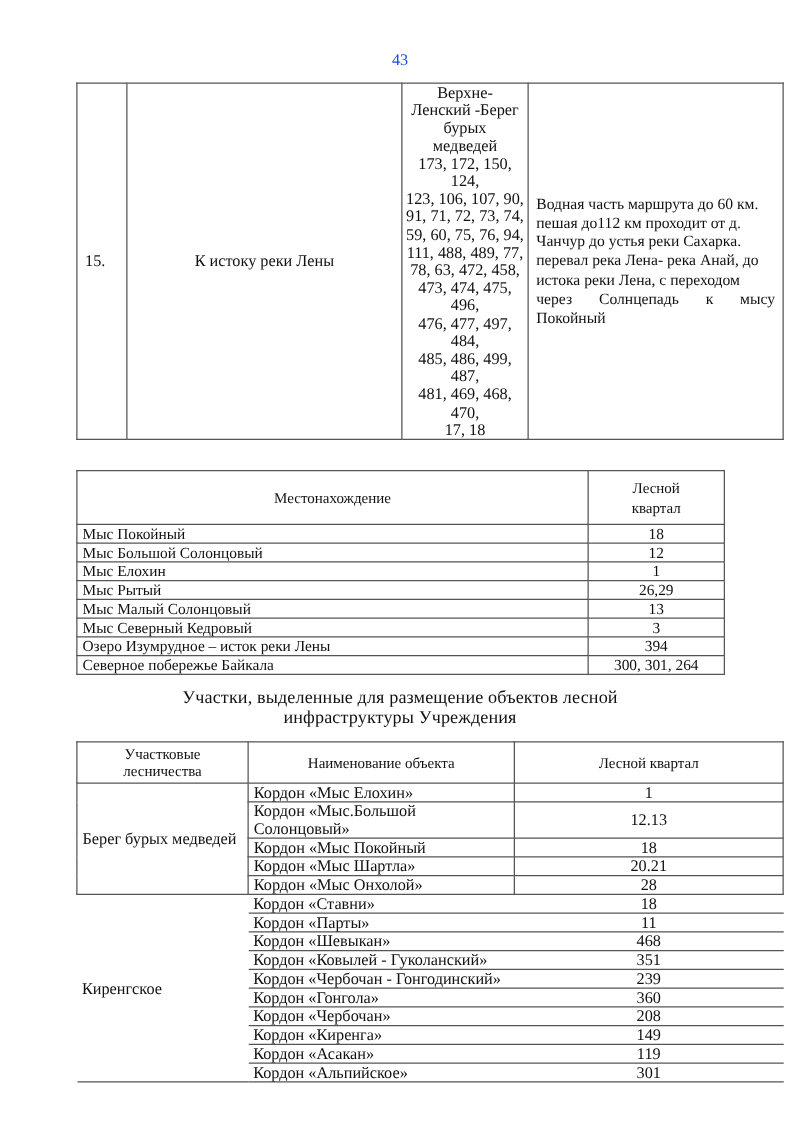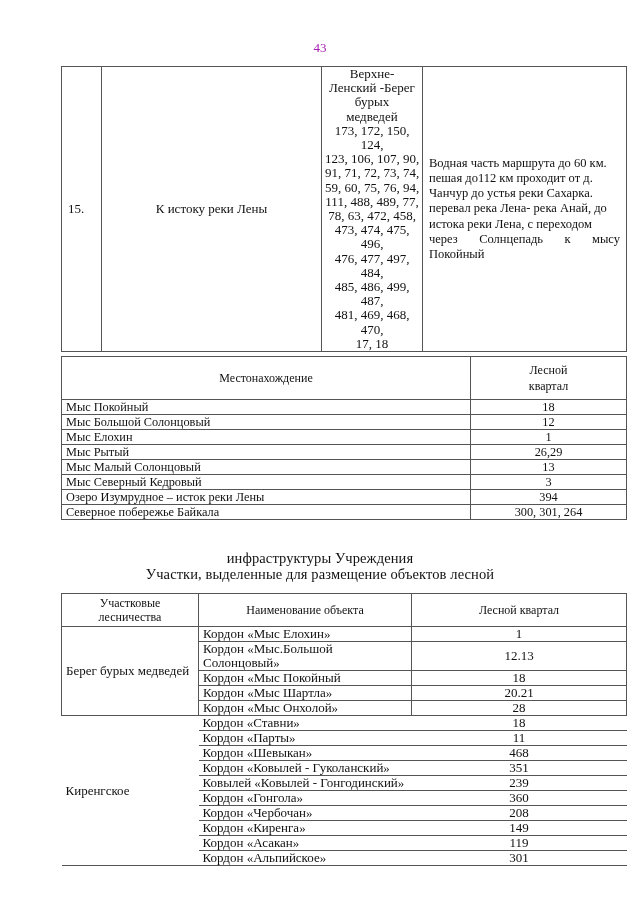--- a/index.html
+++ b/index.html
@@ -1,34 +1,34 @@
 <!DOCTYPE html>
 <html><head>
 <meta charset="utf-8">
 <style>
   html, body { margin:0; padding:0; background:#ffffff; }
   body { width:640px; height:905px; position:relative; overflow:hidden;
          font-family:"Liberation Serif","DejaVu Serif",serif; color:#111; }
-  .page-num { position:absolute; top:40px; left:0; width:640px; text-align:center; font-size:13px; color:#a21caf; }
+  .page-num { position:absolute; top:40px; left:0; width:640px; text-align:center; font-size:13px; color:#1d4ed8; }
 
   
   table { border-collapse:collapse; position:absolute; }
   td, th { border:1px solid #555; font-weight:normal; padding:0 3px; }
   #t1 { top:66px; left:61px; width:566px; border-top:1.5px solid #333; border-bottom:1.5px solid #333; }
   #t1 td { font-size:13px; line-height:14.2px; }
   #t1 .c-num { width:30px; text-align:left; padding-left:6px; font-size:13px; }
   #t1 .c-name { width:213px; text-align:center; font-size:13px; }
   #t1 .c-q { width:100px; text-align:center; vertical-align:top; padding:0; }
   #t1 .c-desc { text-align:justify; text-align-last:justify; font-size:12.5px; line-height:15.2px; padding:0 6px 0 6px; }
   #t1 .c-desc span { display:block; text-align-last:auto; }
 
   .heading { position:absolute; left:0; width:640px; text-align:center; font-size:14.5px; line-height:16px; letter-spacing:0.1px; }
 
   
-  #t2 { top:356px; left:61px; width:566px; border-top:1.5px solid #333; }
+  #t2 { top:376px; left:61px; width:519px; border-top:1.5px solid #333; }
   #t2 th { height:42px; font-size:12px; }
   #t2 td { font-size:12.3px; height:14px; line-height:14px; padding:0 4px; }
   #t2 .loc { width:400px; text-align:left; }
   #t2 .q { text-align:center; }
 
   
   #t3 { top:593px; left:61px; width:566px; border-top:1.5px solid #333; border-bottom:1.5px solid #333; }
   #t3 th { height:32px; font-size:12px; line-height:14px; }
   #t3 td { font-size:13px; height:14px; line-height:14px; padding:0 4px; }
   #t3 .forest { width:128px; vertical-align:middle;font-family:Liberation Serif, serif; }
@@ -113,22 +113,22 @@
         <td class="q">394</td>
       </tr>
   <tr>
         <td class="loc">Северное побережье Байкала</td>
         <td class="q">300, 301, 264</td>
       </tr>
 </tbody>
   </table>
 
 <div class="heading" style="top:550px;">
+  <div>Участки, выделенные для размещение объектов лесной</div>
   <div>инфраструктуры Учреждения</div>
-  <div>Участки, выделенные для размещение объектов лесной</div>
 </div>
 
 <table id="t3">
   <tbody>
       <tr>
     <th class="forest"><span style="display:inline-block;width:90px;">Участковые лесничества</span></th>
     <th class="obj" style="text-align:center">Наименование объекта</th>
     <th class="q">Лесной квартал</th>
   </tr>
 
@@ -165,21 +165,21 @@
       </tr>
   <tr class="grp2">
         <td class="obj">Кордон «Шевыкан»</td>
         <td class="q">468</td>
       </tr>
   <tr class="grp2">
         <td class="obj">Кордон «Ковылей - Гуколанский»</td>
         <td class="q">351</td>
       </tr>
   <tr class="grp2">
-        <td class="obj">Ковылей «Ковылей - Гонгодинский»</td>
+        <td class="obj">Кордон «Чербочан - Гонгодинский»</td>
         <td class="q">239</td>
       </tr>
   <tr class="grp2">
         <td class="obj">Кордон «Гонгола»</td>
         <td class="q">360</td>
       </tr>
   <tr class="grp2">
         <td class="obj">Кордон «Чербочан»</td>
         <td class="q">208</td>
       </tr>

